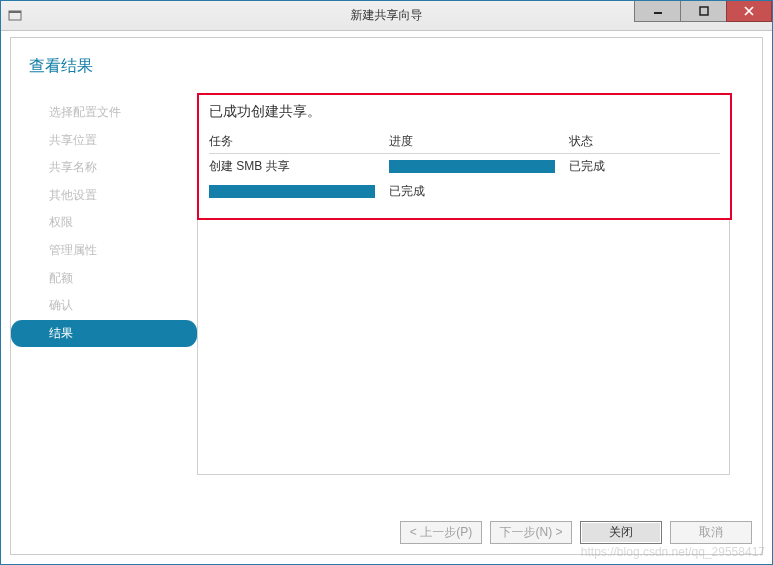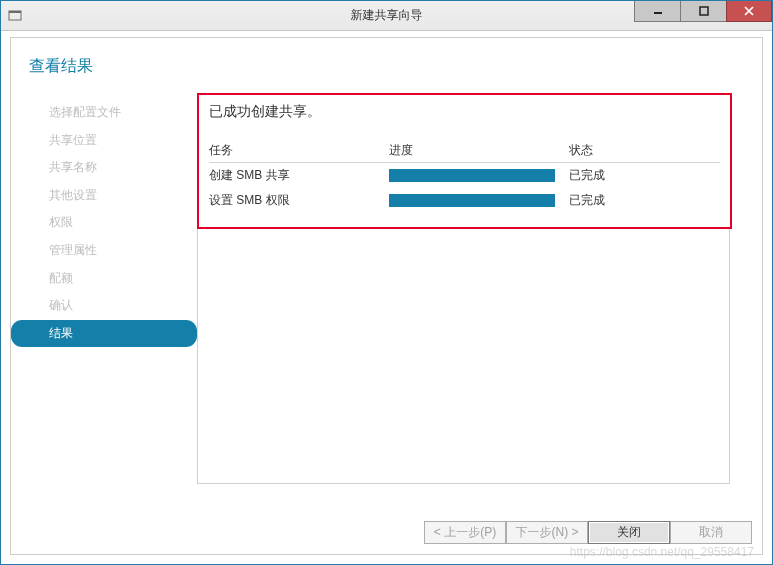--- a/index.html
+++ b/index.html
@@ -95,21 +95,21 @@
       position: relative;
     }
     .highlight-box {
       border: 2px solid #e4002b;
       padding: 8px 10px 14px 10px;
       position: relative;
     }
     .result-msg {
       font-size: 14px;
       color: #333;
-      margin-bottom: 21px;
+      margin-bottom: 12px;
     }
     .task-header {
       display: flex;
       border-bottom: 1px solid #d5d5d5;
       padding-bottom: 3px;
       font-size: 12px;
       color: #333;
     }
     .col-task { width: 180px; }
     .col-progress { width: 180px; }
@@ -127,21 +127,21 @@
     }
     .list-area {
       border: 1px solid #d0d0d0;
       border-top: none;
       height: 255px;
       margin-right: 2px;
     }
     .footer {
       display: flex;
       justify-content: flex-end;
-      gap: 0;
+      gap: 8px;
       padding: 10px 10px 10px 0;
     }
     .btn {
       min-width: 82px;
       height: 23px;
       font-size: 12px;
       border: 1px solid #adadad;
       background: #efefef;
       color: #333;
       display: flex; align-items: center; justify-content: center;
@@ -151,21 +151,21 @@
       color: #a0a0a0;
       background: #f4f4f4;
     }
     .btn.primary {
       border: 1px solid #7a7a7a;
       background: #e1e1e1;
       box-shadow: inset 0 0 0 1px #fff;
     }
     .watermark {
       position: absolute;
-      right: 19px; bottom: 6px;
+      right: 8px; bottom: 6px;
       font-size: 12px;
       color: rgba(150,150,150,0.35);
       pointer-events: none;
     }
   </style>
 </head>
 <body>
 
 <div class="titlebar">
   <div class="titlebar-icon">
@@ -220,21 +220,20 @@
             <div class="col-status">状态</div>
           </div>
           <div class="task-row">
             <div class="col-task">创建 SMB 共享</div>
             <div class="col-progress">
                 <div class="progress-bar"></div>
               </div>
             <div class="col-status">已完成</div>
           </div>
           <div class="task-row">
-            <div class="col-task">设置 SMB 权限</div>
             <div class="col-progress">
                 <div class="progress-bar"></div>
               </div>
             <div class="col-status">已完成</div>
           </div>
         </div>
         <div class="list-area"></div>
       </div>
     </div>
 

